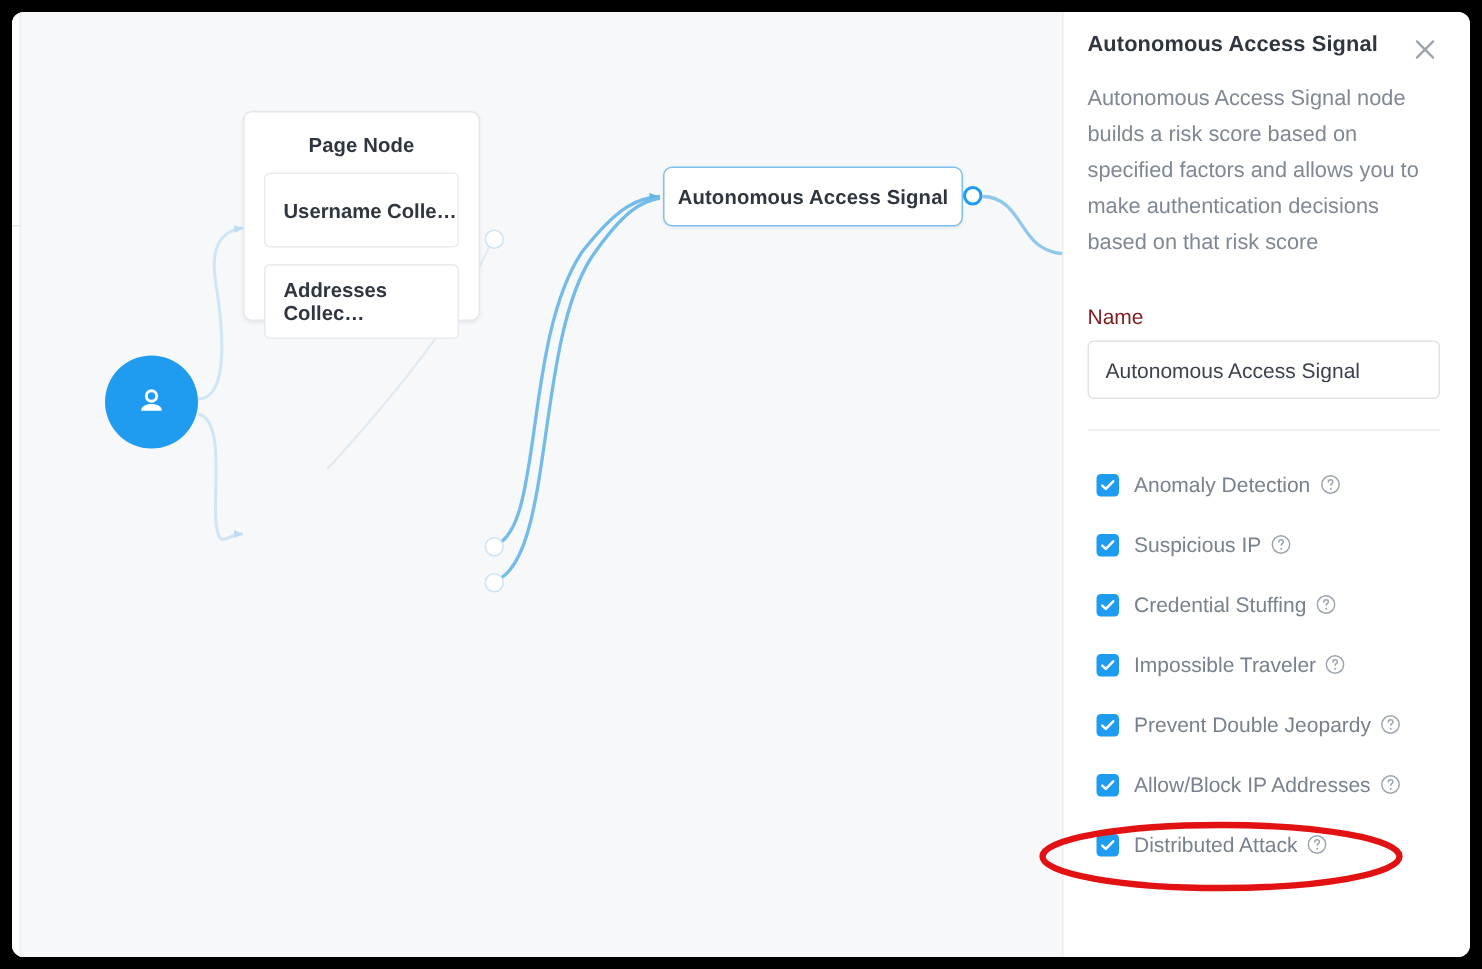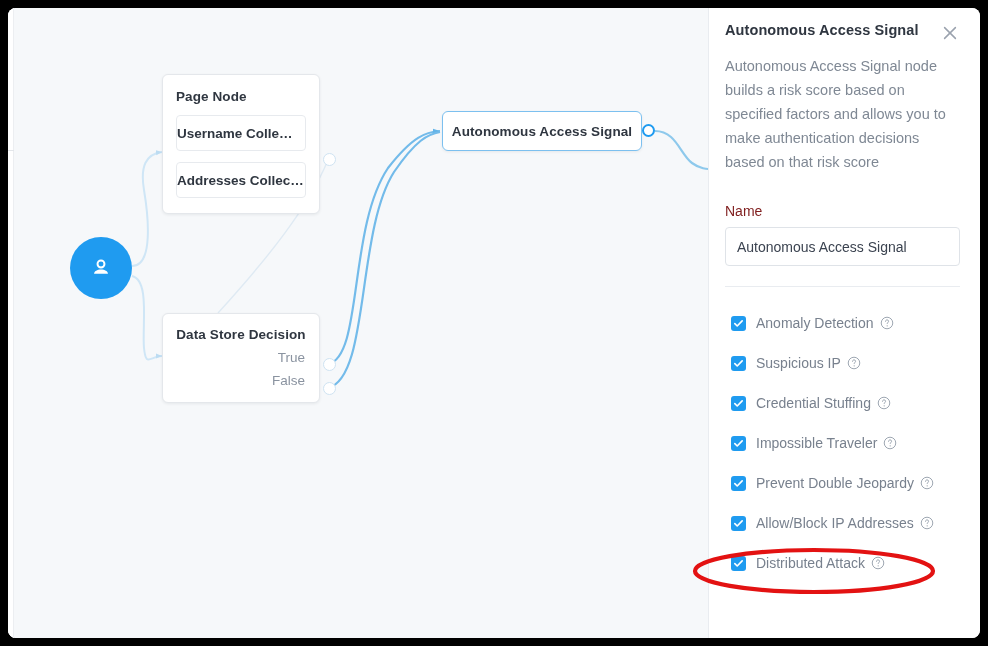--- a/index.html
+++ b/index.html
@@ -54,35 +54,36 @@
     position: absolute;
     background: #ffffff;
     border: 1px solid #e4e7eb;
     border-radius: 6px;
     box-shadow: 0 1px 3px rgba(16,24,40,.07);
   }
   .node-title {
     font-size: 13.5px;
     font-weight: 700;
     color: #2f3640;
-    text-align: left;
+    text-align: center;
     letter-spacing: .1px;
   }
 
   
   #page-node {
     left: 154px; top: 66px; width: 158px; height: 140px;
     padding: 14px 13px 12px 13px;
   }
   .subnode {
     margin-top: 11px;
-    height: 36px;
+    height: 50px;
     border: 1px solid #e7eaee;
     border-radius: 4px;
     display: flex; align-items: center;
+    padding-left: 12px;
     font-size: 13.5px;
     font-weight: 700;
     color: #2f3640;
     background: #fff;
   }
 
   
   #dsd-node {
     left: 154px; top: 305px; width: 158px; height: 90px;
     padding: 13px 12px 0 12px;
@@ -254,25 +255,20 @@
       </svg>
     </div>
 
     <div class="node" id="page-node">
       <div class="node-title">Page Node</div>
       <div class="subnode">Username Colle…</div>
       <div class="subnode">Addresses Collec…</div>
     </div>
     <div class="port" style="left:315px; top:145px;"></div>
 
-    <div class="node" id="dsd-node">
-      <div class="node-title">Data Store Decision</div>
-      <div class="port-label">True</div>
-      <div class="port-label">False</div>
-    </div>
     <div class="port" style="left:315px; top:350px;"></div>
     <div class="port" style="left:315px; top:374px;"></div>
 
     <div class="node" id="aas-node">
       <div class="node-title">Autonomous Access Signal</div>
     </div>
     <div class="port active" style="left:634px; top:116px;"></div>
 
   </div>
 

